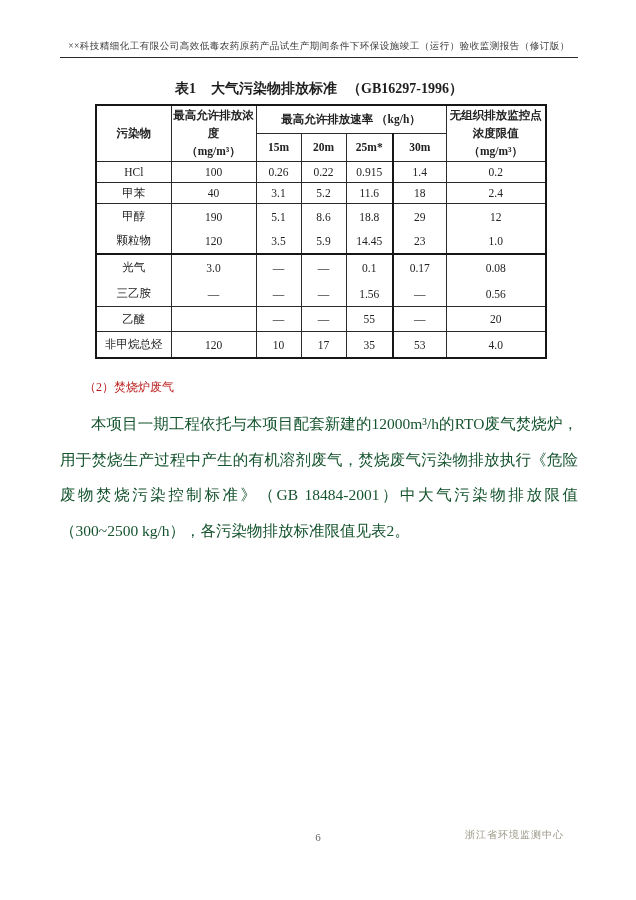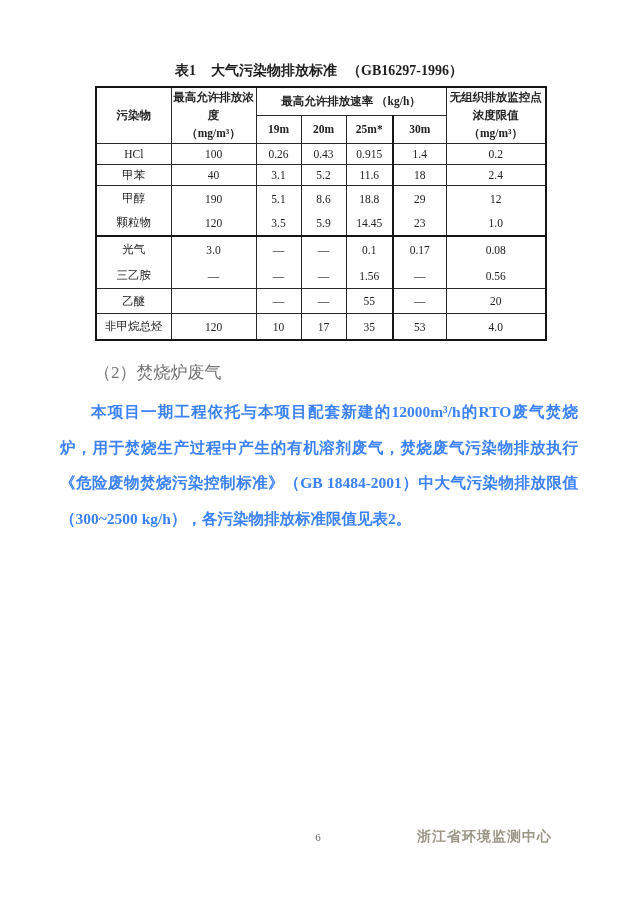--- a/index.html
+++ b/index.html
@@ -70,53 +70,52 @@
   .notes{
     margin:5px 0 0 48px;
     font-size:10.5px;
     line-height:1.8;
     color:#333333;
   }
   .notes .n2{margin-left:22px;}
   
   .section-heading{
     margin-top:20px;
-    font-size:17px;
+    font-size:12px;
     text-indent:2em;
-    color:#737373;
+    color:#b91c1c;
   }
   .body-paragraph{
     margin-top:10px;
     font-size:15.5px;
     line-height:2.3;
     text-align:justify;
     text-indent:2em;
-    color:#3b82f6;
-    font-weight:bold;
+    color:#14532d;
   }
   
   .page-number{
     position:absolute;
     top:831px;left:0;width:100%;
     text-align:center;
     font-size:11px;color:#666666;
   }
   .footer-agency{
     position:absolute;
-    top:828px;right:84px;
-    font-size:14px;
+    top:828px;right:72px;
+    font-size:10px;
     letter-spacing:1px;
-    font-weight:bold;
   }
 </style>
 </head>
 <body>
 
 <div class="page">
 
+  <div class="doc-header">××科技精细化工有限公司高效低毒农药原药产品试生产期间条件下环保设施竣工（运行）验收监测报告（修订版）</div>
 
   <div class="table-title">
     <span class="tnum">表1</span><span>大气污染物排放标准</span><span class="tstd">（GB16297-1996）</span>
   </div>
 
   <table class="std">
     <colgroup>
       <col style="width:75px">
         <col style="width:85px">
         <col style="width:45px">
@@ -135,32 +134,32 @@
         <th colspan="4">
           <span>最高允许排放速率</span>
           <span>（kg/h）</span>
         </th>
         <th rowspan="2">
           <div>无组织排放监控点</div>
           <div>浓度限值（mg/m³）</div>
         </th>
       </tr>
       <tr>
-        <th>19m</th>
+        <th>15m</th>
         <th>20m</th>
         <th>25m*</th>
         <th class="tl">30m</th>
       </tr>
     </thead>
     <tbody>
         <tr>
           <td>HCl</td>
           <td>100</td>
           <td>0.26</td>
-          <td>0.43</td>
+          <td>0.22</td>
           <td>0.915</td>
           <td class="tl">1.4</td>
           <td>0.2</td>
         </tr>
         <tr>
           <td>甲苯</td>
           <td>40</td>
           <td>3.1</td>
           <td>5.2</td>
           <td>11.6</td>

